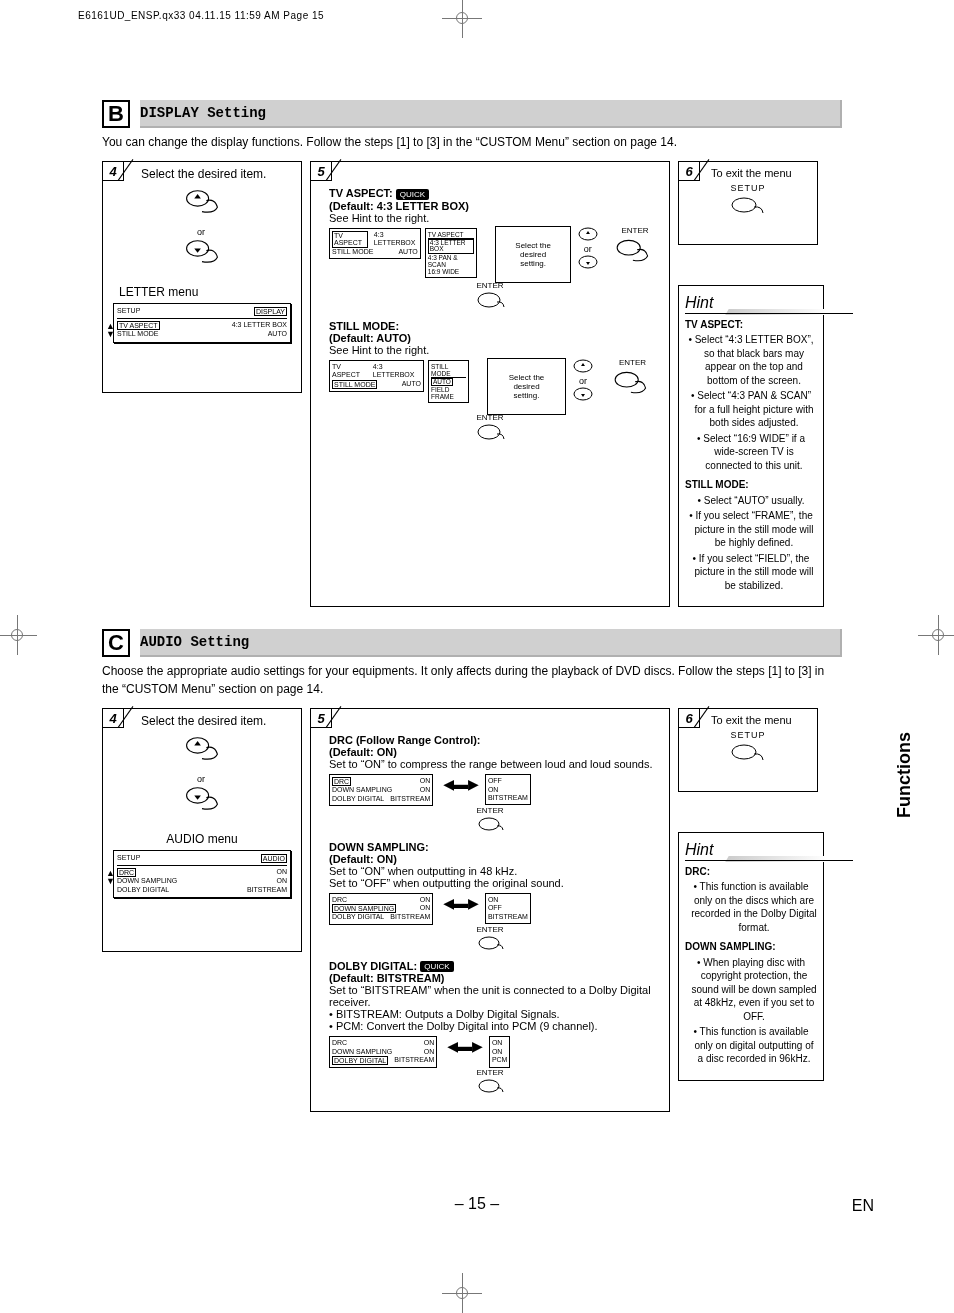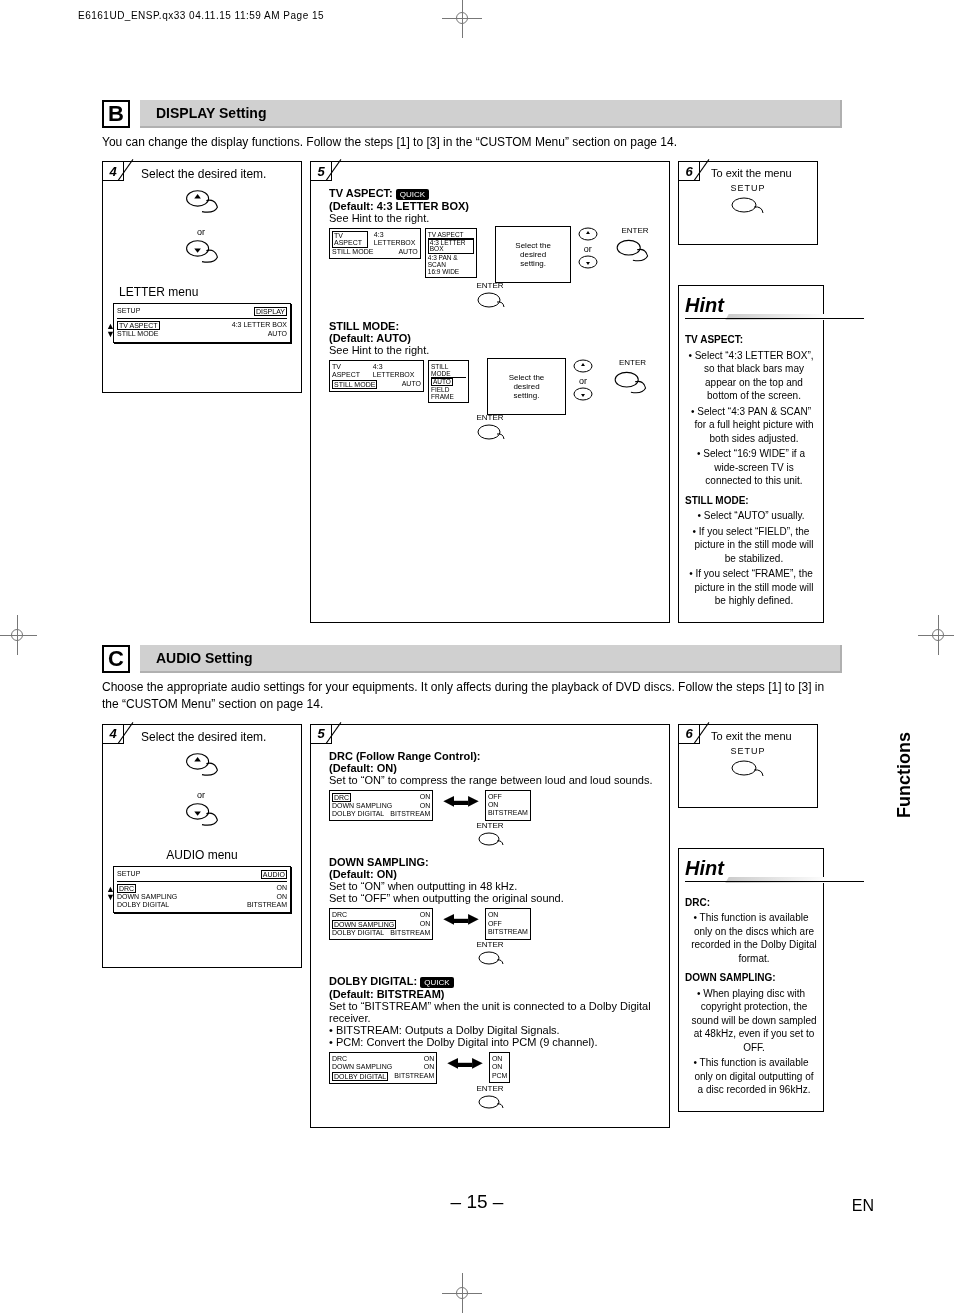--- a/index.html
+++ b/index.html
@@ -6,21 +6,21 @@
   .page { width:954px; height:1313px; position:relative; margin:auto; background:#fff; }
   .header-meta { position:absolute; top:10px; left:78px; font-size:10px; letter-spacing:0.5px; }
   .crosshair { position:absolute; width:40px; height:40px; }
   .crosshair::before,.crosshair::after{content:'';position:absolute;background:#777;}
   .crosshair::before{width:1px;height:40px;left:20px;top:0;}
   .crosshair::after{height:1px;width:40px;top:20px;left:0;}
   .crosshair .circ{position:absolute;width:10px;height:10px;border:1px solid #777;border-radius:50%;top:14px;left:14px;}
   .content { position:absolute; left:102px; top:100px; width:740px; }
   .sect-hdr { display:flex; align-items:stretch; margin-bottom:6px; }
   .sect-letter { font-size:22px; font-weight:bold; border:2px solid #000; width:24px; height:24px; display:flex; align-items:center; justify-content:center; margin-right:10px; }
-  .sect-title-bar { flex:1; background: linear-gradient(to right,#d0d0d0,#d0d0d0); border-right:2px solid #b0b0b0; border-bottom:2px solid #b0b0b0; display:flex; align-items:center; padding-left:16px; font-weight:bold; font-size:14px; }
+  .sect-title-bar { flex:1; background: linear-gradient(to right,#d0d0d0,#d0d0d0); border-right:2px solid #b0b0b0; border-bottom:2px solid #b0b0b0; display:flex; align-items:center; padding-left:0; font-weight:bold; font-size:14px;font-family:Liberation Mono, monospace; }
   .sect-desc { font-size:12px; line-height:1.45; margin-bottom:10px; }
   .diagram-row { display:flex; gap:8px; }
   .dbox { border:1px solid #000; padding:4px 4px 8px 4px; position:relative; }
   .step-num-wrap { position:absolute; top:-1px; left:-1px; width:20px; height:18px; border:1px solid #000; display:flex; align-items:center; justify-content:center; }
   .step-num { font-style:italic; font-weight:bold; font-size:13px; }
   .step-slash { position:absolute; top:-1px; left:19px; width:14px; height:18px; }
   .step-slash::before{content:'';position:absolute;width:1px;height:26px;background:#000;top:-4px;left:3px;transform:rotate(35deg);}
   .box-head { font-size:12px; padding-left:34px; padding-top:1px; min-height:16px;}
   .col4 { width:190px; }
   .col5 { width:350px; }
@@ -30,29 +30,29 @@
   .osd-panel { border:1px solid #000; margin:4px 6px; font-size:7px; padding:3px; position:relative; box-shadow:1px 1px 0 #000;}
   .osd-row { display:flex; justify-content:space-between; line-height:1.2;}
   .osd-row .l { }
   .osd-row .r { }
   .hlbox { border:1px solid #000; padding:0 1px; display:inline-block; line-height:1;}
   .updn-arrows { position:absolute; left:-8px; top:18px; font-size:9px; line-height:8px;}
   .sub-block { font-size:11px; margin:4px 0 0 14px; }
   .bold { font-weight:bold; }
   .quick-pill { background:#000; color:#fff; font-size:8px; padding:1px 4px; border-radius:2px; display:inline-block; vertical-align:middle;}
   .hint-box { border:1px solid #000; padding:6px 6px 8px 6px; font-size:10px; line-height:1.35; margin-top:8px;}
-  .hint-title { font-style:italic; font-weight:bold; font-size:20px; position:relative; margin-bottom:14px; display:inline-block;}
+  .hint-title { font-style:italic; font-weight:normal; font-size:16px; position:relative; margin-bottom:4px; display:inline-block;}
   .hint-title .underline { position:absolute; left:0; right:-140px; bottom:0; height:1px; background:#000;}
   .hint-title .shade { position:absolute; left:42px; width:100px; bottom:-1px; height:6px; background:linear-gradient(to right,#ccc 0%, #fff 100%); transform:skewX(-30deg);}
   .bul { list-style:none; padding:0; margin:2px 0 6px 0;}
   .bul li { text-indent:-6px; padding-left:6px; margin-bottom:2px;text-align:center;}
   .bul li::before{content:'• ';}
   .vert-tab { position:absolute; right:60px; top:580px; height:140px; width:24px; }
   .vert-txt { transform:rotate(-90deg); transform-origin:right top; position:absolute; right:0; top:130px; font-weight:bold; font-size:18px; width:130px; text-align:center;}
-  .footer { position:absolute; bottom:100px; left:0; right:0; text-align:center; font-size:19px; }
+  .footer { position:absolute; bottom:100px; left:0; right:0; text-align:center; font-size:16px; }
   .footer-en { position:absolute; bottom:98px; right:80px; font-size:16px; }
   .mini-panel { border:1px solid #000; font-size:7px; padding:2px; display:inline-block; margin:2px 4px 2px 14px; vertical-align:top;}
   .mini-list { border:1px solid #000; font-size:6.5px; padding:2px; display:inline-block; margin:2px 0; vertical-align:top;}
   .sel-box { border:1px solid #000; font-size:8px; padding:14px; display:inline-block; width:54px; text-align:center; vertical-align:top; margin-left:18px;}
   .enter-col { display:inline-block; vertical-align:top; font-size:8px; text-align:center; margin-left:6px;}
   .flex-panel { display:flex; align-items:flex-start; margin-top:2px;}
   svg.thumbsvg { width:44px; height:44px; }
   .thumb-group { text-align:center; }
   .thumb-group .or-txt { margin:-4px 0 -4px -2px;}
   .smfoot { text-align:center; font-size:8px; margin-top:-2px;}
@@ -256,22 +256,22 @@
           <div class="hint-title"><span>Hint</span><span class="shade"></span><span class="underline"></span></div>
           <div class="bold">TV ASPECT:</div>
           <ul class="bul">
             <li>Select “4:3 LETTER BOX”, so that black bars may appear on the top and bottom of the screen.</li>
             <li>Select “4:3 PAN &amp; SCAN” for a full height picture with both sides adjusted.</li>
             <li>Select “16:9 WIDE” if a wide-screen TV is connected to this unit.</li>
           </ul>
           <div class="bold">STILL MODE:</div>
           <ul class="bul">
             <li>Select “AUTO” usually.</li>
+            <li>If you select “FRAME”, the picture in the still mode will be highly defined.</li>
             <li>If you select “FIELD”, the picture in the still mode will be stabilized.</li>
-            <li>If you select “FRAME”, the picture in the still mode will be highly defined.</li>
           </ul>
         </div>
       </div>
     </div>
 
     <div style="height:22px;"></div>
     <div class="sect-hdr">
       <div class="sect-letter">C</div>
       <div class="sect-title-bar">AUDIO Setting</div>
     </div>

